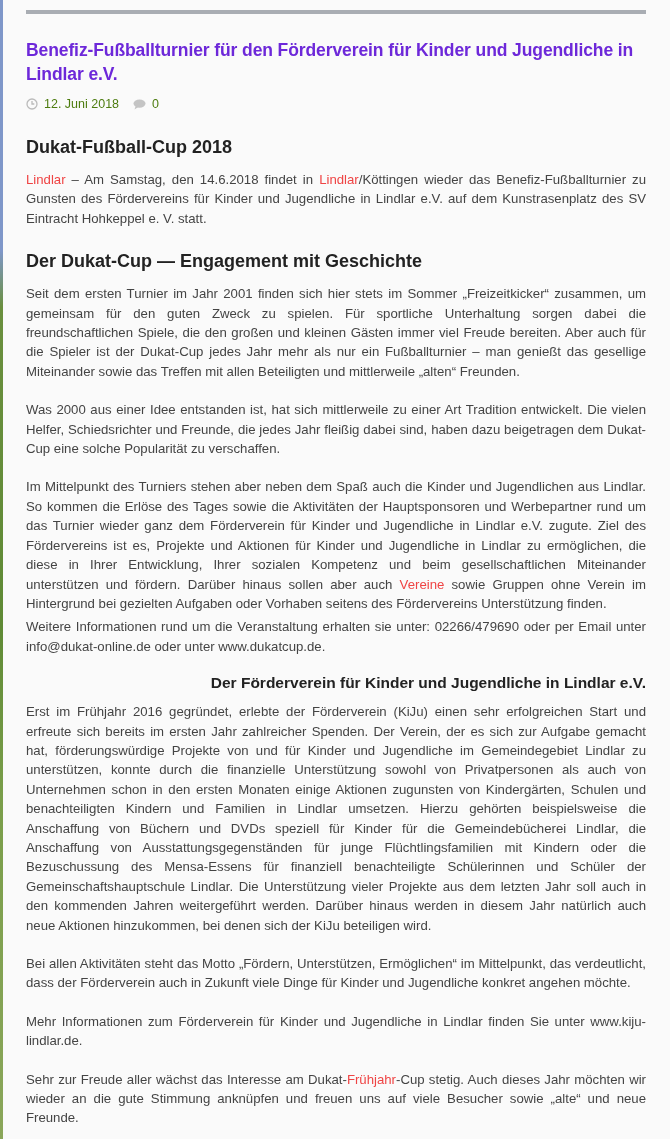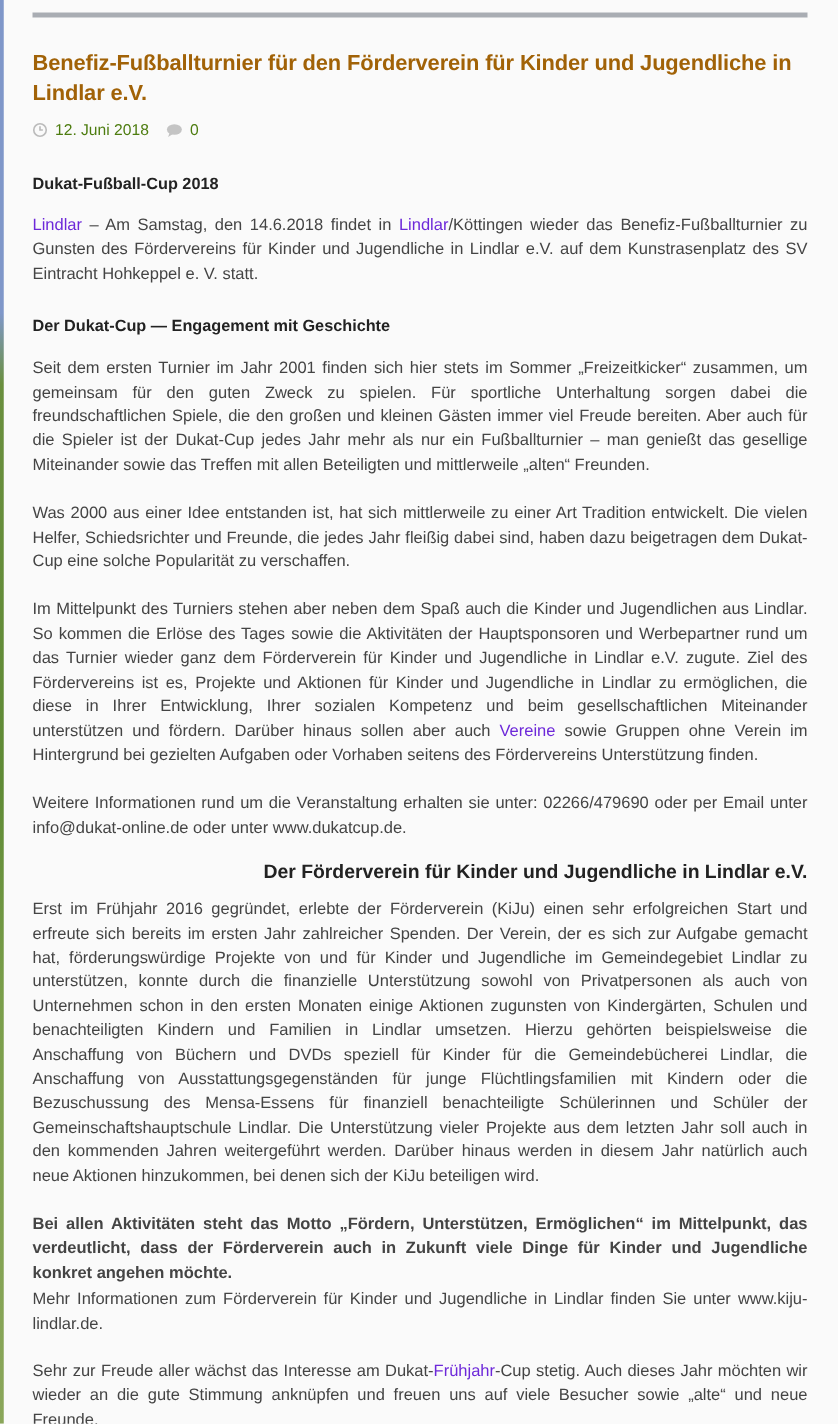--- a/index.html
+++ b/index.html
@@ -10,29 +10,29 @@
     color: #444;
     position: relative;
   }
   .edge {
     position: absolute; left: 0; top: 0; width: 3px; height: 1139px;
     background: linear-gradient(to bottom, #7f97c9 0%, #7f97c9 22%, #6a8f3e 27%, #5f8a35 55%, #7a9e4a 70%, #8aa65a 100%);
   }
   .article { position: absolute; left: 26px; top: 0; width: 620px; }
   .top-rule { height: 4px; background: #a9adb3; margin-top: 10px; }
   h1.title {
-    font-size: 17.5px; font-weight: bold; color: #a16207; line-height: 24px;
+    font-size: 17.5px; font-weight: bold; color: #6d28d9; line-height: 24px;
     margin: 24px 0 8px 0; letter-spacing: -0.1px;
   }
   .meta { display: flex; align-items: center; font-size: 12.5px; color: #4d7c0f; height: 20px; }
   .meta .item { display: flex; align-items: center; margin-right: 14px; }
   .meta svg { margin-right: 6px; }
-  h2 { font-size: 13px; font-weight: bold; color: #222; margin: 0; line-height: 22px; }
+  h2 { font-size: 18px; font-weight: bold; color: #222; margin: 0; line-height: 22px; }
   p { font-size: 13.2px; line-height: 19.4px; margin: 0; text-align: justify; color: #444; }
-  a.red { color: #6d28d9; text-decoration: none; }
+  a.red { color: #ef4444; text-decoration: none; }
 </style>
 </head>
 <body>
 
 <div class="edge"></div>
 
 <div class="article">
   <div class="top-rule"></div>
 
   <h1 class="title">Benefiz-Fußballturnier für den Förderverein für Kinder und Jugendliche in Lindlar e.V.</h1>
@@ -54,21 +54,21 @@
     </span>
   </div>
 
   <h2 style="margin-top:22px;">Dukat-Fußball-Cup 2018</h2>
   <p style="margin-top:12px;"><a class="red">Lindlar</a><span> – Am Samstag, den 14.6.2018 findet in </span><a class="red">Lindlar</a><span>/Köttingen wieder das Benefiz-Fußballturnier zu Gunsten des Fördervereins für Kinder und Jugendliche in Lindlar e.V. auf dem Kunstrasenplatz des SV Eintracht Hohkeppel e. V. statt.</span></p>
 
   <h2 style="margin-top:22px;">Der Dukat-Cup — Engagement mit Geschichte</h2>
   <p style="margin-top:12px;">Seit dem ersten Turnier im Jahr 2001 finden sich hier stets im Sommer „Freizeitkicker“ zusammen, um gemeinsam für den guten Zweck zu spielen. Für sportliche Unterhaltung sorgen dabei die freundschaftlichen Spiele, die den großen und kleinen Gästen immer viel Freude bereiten. Aber auch für die Spieler ist der Dukat-Cup jedes Jahr mehr als nur ein Fußballturnier – man genießt das gesellige Miteinander sowie das Treffen mit allen Beteiligten und mittlerweile „alten“ Freunden.</p>
   <p style="margin-top:19px;">Was 2000 aus einer Idee entstanden ist, hat sich mittlerweile zu einer Art Tradition entwickelt. Die vielen Helfer, Schiedsrichter und Freunde, die jedes Jahr fleißig dabei sind, haben dazu beigetragen dem Dukat-Cup eine solche Popularität zu verschaffen.</p>
   <p style="margin-top:19px;"><span>Im Mittelpunkt des Turniers stehen aber neben dem Spaß auch die Kinder und Jugendlichen aus Lindlar. So kommen die Erlöse des Tages sowie die Aktivitäten der Hauptsponsoren und Werbepartner rund um das Turnier wieder ganz dem Förderverein für Kinder und Jugendliche in Lindlar e.V. zugute. Ziel des Fördervereins ist es, Projekte und Aktionen für Kinder und Jugendliche in Lindlar zu ermöglichen, die diese in Ihrer Entwicklung, Ihrer sozialen Kompetenz und beim gesellschaftlichen Miteinander unterstützen und fördern. Darüber hinaus sollen aber auch </span><a class="red">Vereine</a><span> sowie Gruppen ohne Verein im Hintergrund bei gezielten Aufgaben oder Vorhaben seitens des Fördervereins Unterstützung finden.</span></p>
-  <p style="margin-top:19px;">Weitere Informationen rund um die Veranstaltung erhalten sie unter: 02266/479690 oder per Email unter info@dukat-online.de oder unter www.dukatcup.de.</p>
+  <p style="margin-top:4px;">Weitere Informationen rund um die Veranstaltung erhalten sie unter: 02266/479690 oder per Email unter info@dukat-online.de oder unter www.dukatcup.de.</p>
 
   <h2 style="margin-top:16px; font-size:15.5px;text-align:right;">Der Förderverein für Kinder und Jugendliche in Lindlar e.V.</h2>
   <p style="margin-top:8px;">Erst im Frühjahr 2016 gegründet, erlebte der Förderverein (KiJu) einen sehr erfolgreichen Start und erfreute sich bereits im ersten Jahr zahlreicher Spenden. Der Verein, der es sich zur Aufgabe gemacht hat, förderungswürdige Projekte von und für Kinder und Jugendliche im Gemeindegebiet Lindlar zu unterstützen, konnte durch die finanzielle Unterstützung sowohl von Privatpersonen als auch von Unternehmen schon in den ersten Monaten einige Aktionen zugunsten von Kindergärten, Schulen und benachteiligten Kindern und Familien in Lindlar umsetzen. Hierzu gehörten beispielsweise die Anschaffung von Büchern und DVDs speziell für Kinder für die Gemeindebücherei Lindlar, die Anschaffung von Ausstattungsgegenständen für junge Flüchtlingsfamilien mit Kindern oder die Bezuschussung des Mensa-Essens für finanziell benachteiligte Schülerinnen und Schüler der Gemeinschaftshauptschule Lindlar. Die Unterstützung vieler Projekte aus dem letzten Jahr soll auch in den kommenden Jahren weitergeführt werden. Darüber hinaus werden in diesem Jahr natürlich auch neue Aktionen hinzukommen, bei denen sich der KiJu beteiligen wird.</p>
-  <p style="margin-top:19px;font-weight:bold;">Bei allen Aktivitäten steht das Motto „Fördern, Unterstützen, Ermöglichen“ im Mittelpunkt, das verdeutlicht, dass der Förderverein auch in Zukunft viele Dinge für Kinder und Jugendliche konkret angehen möchte.</p>
-  <p style="margin-top:2px;">Mehr Informationen zum Förderverein für Kinder und Jugendliche in Lindlar finden Sie unter www.kiju-lindlar.de.</p>
+  <p style="margin-top:19px;">Bei allen Aktivitäten steht das Motto „Fördern, Unterstützen, Ermöglichen“ im Mittelpunkt, das verdeutlicht, dass der Förderverein auch in Zukunft viele Dinge für Kinder und Jugendliche konkret angehen möchte.</p>
+  <p style="margin-top:19px;">Mehr Informationen zum Förderverein für Kinder und Jugendliche in Lindlar finden Sie unter www.kiju-lindlar.de.</p>
   <p style="margin-top:19px;"><span>Sehr zur Freude aller wächst das Interesse am Dukat-</span><a class="red">Frühjahr</a><span>-Cup stetig. Auch dieses Jahr möchten wir wieder an die gute Stimmung anknüpfen und freuen uns auf viele Besucher sowie „alte“ und neue Freunde.</span></p>
 
 </div>
 
 </body></html>

